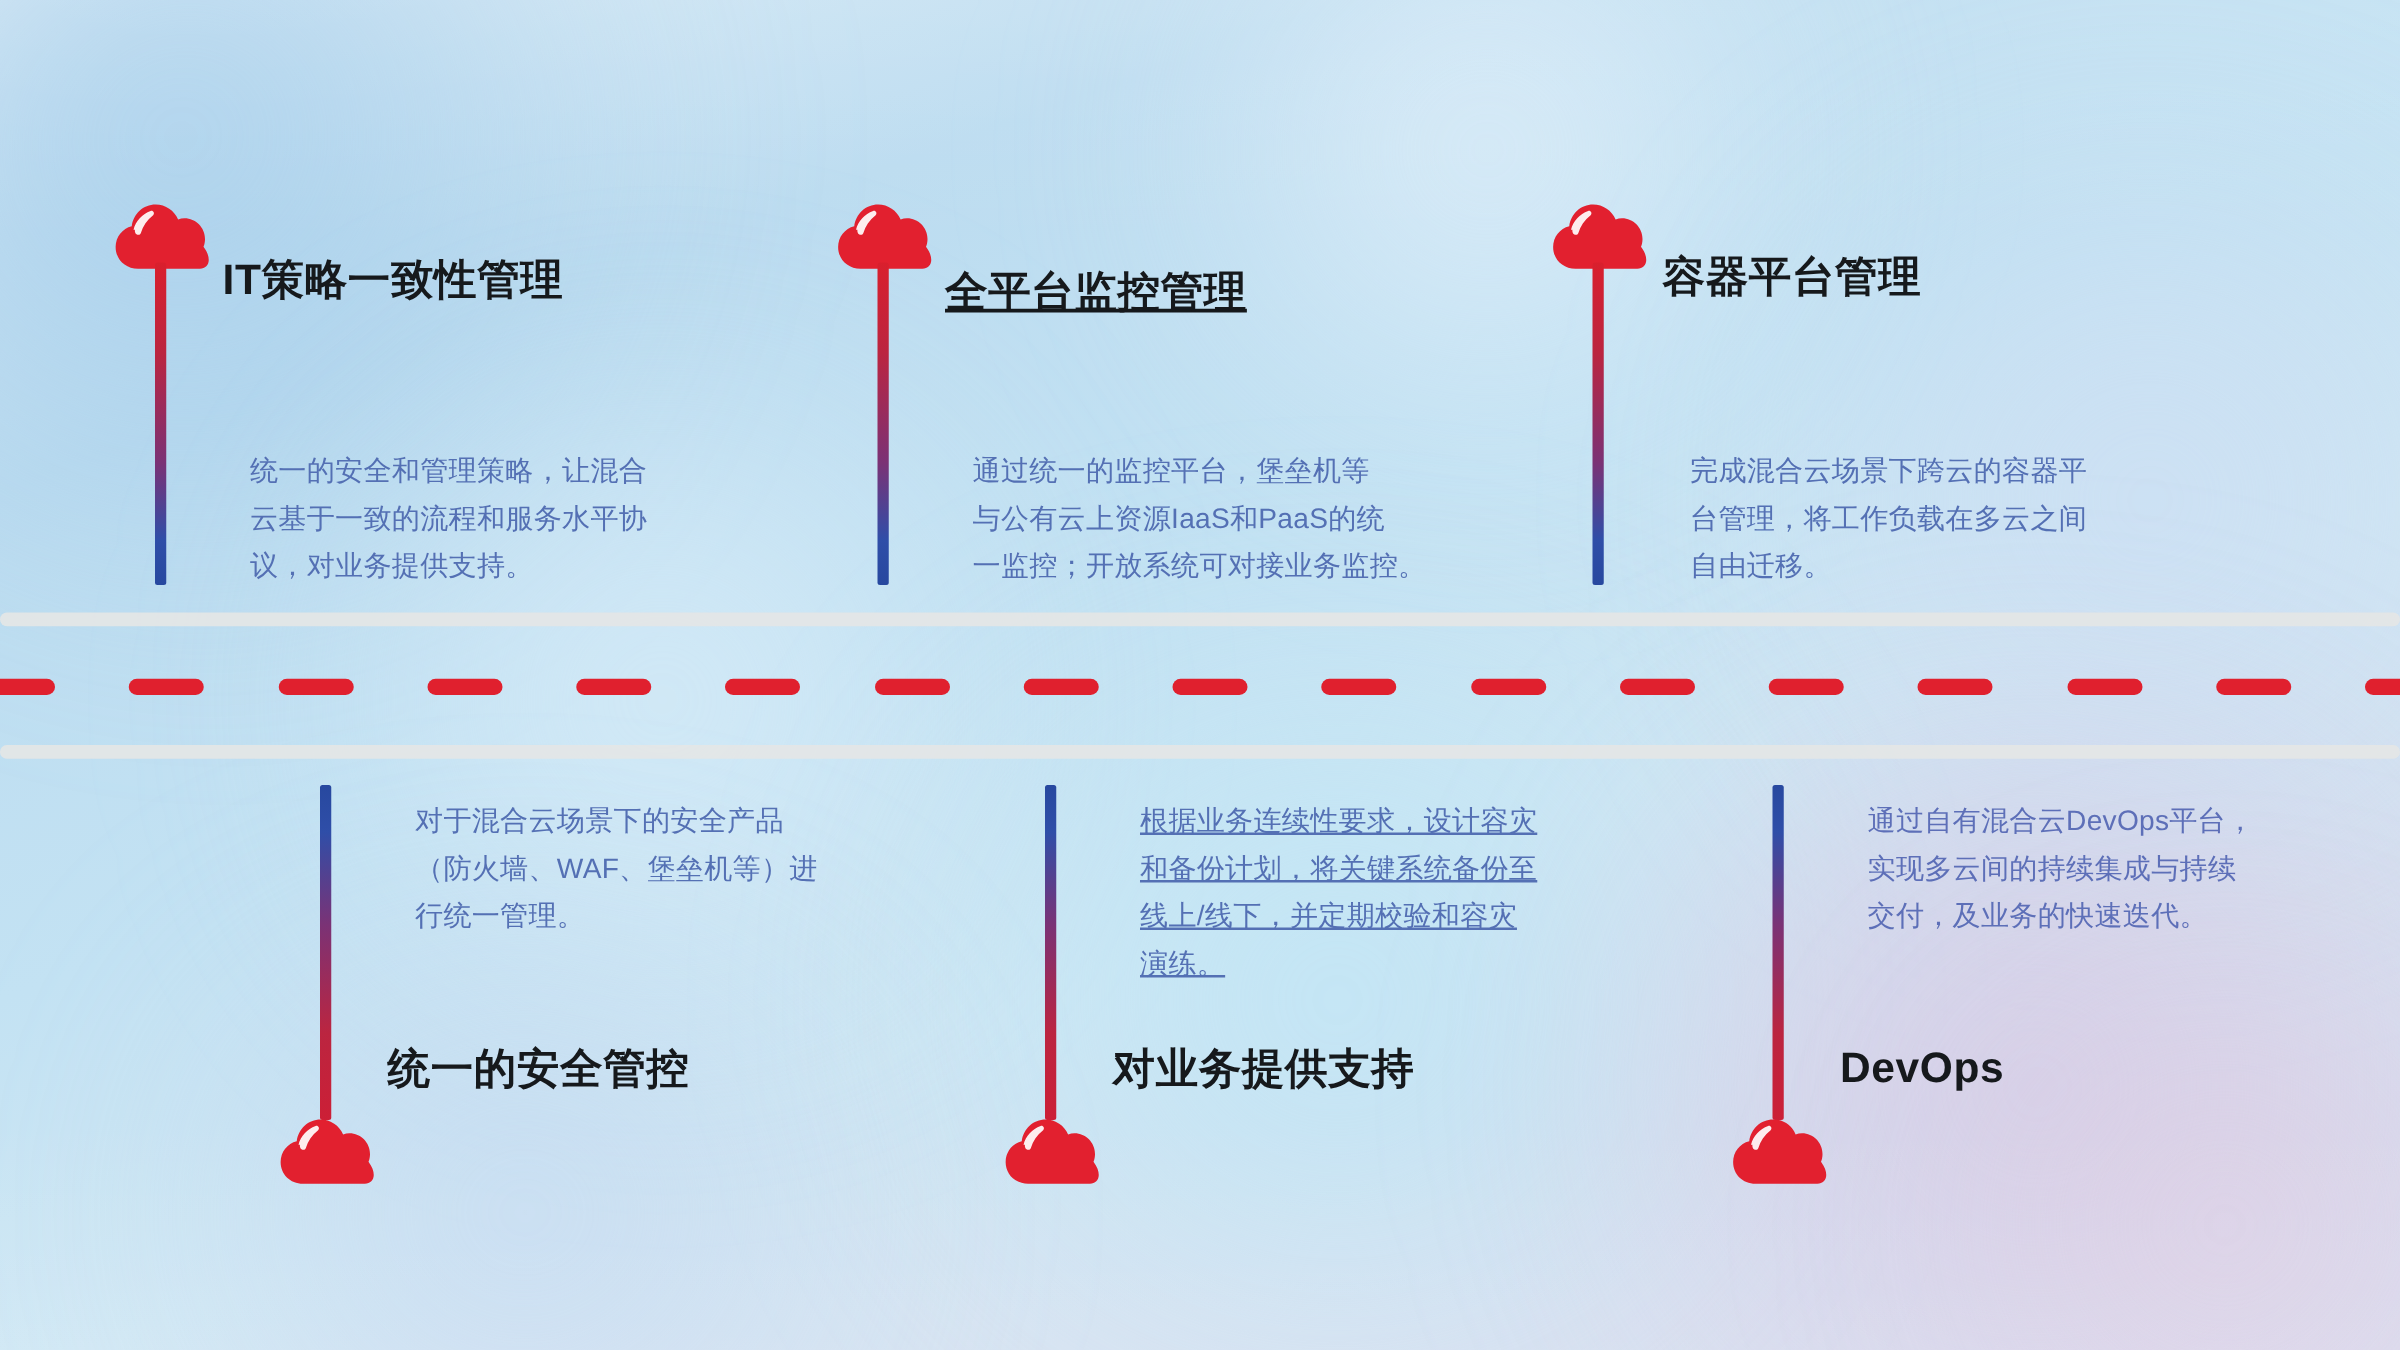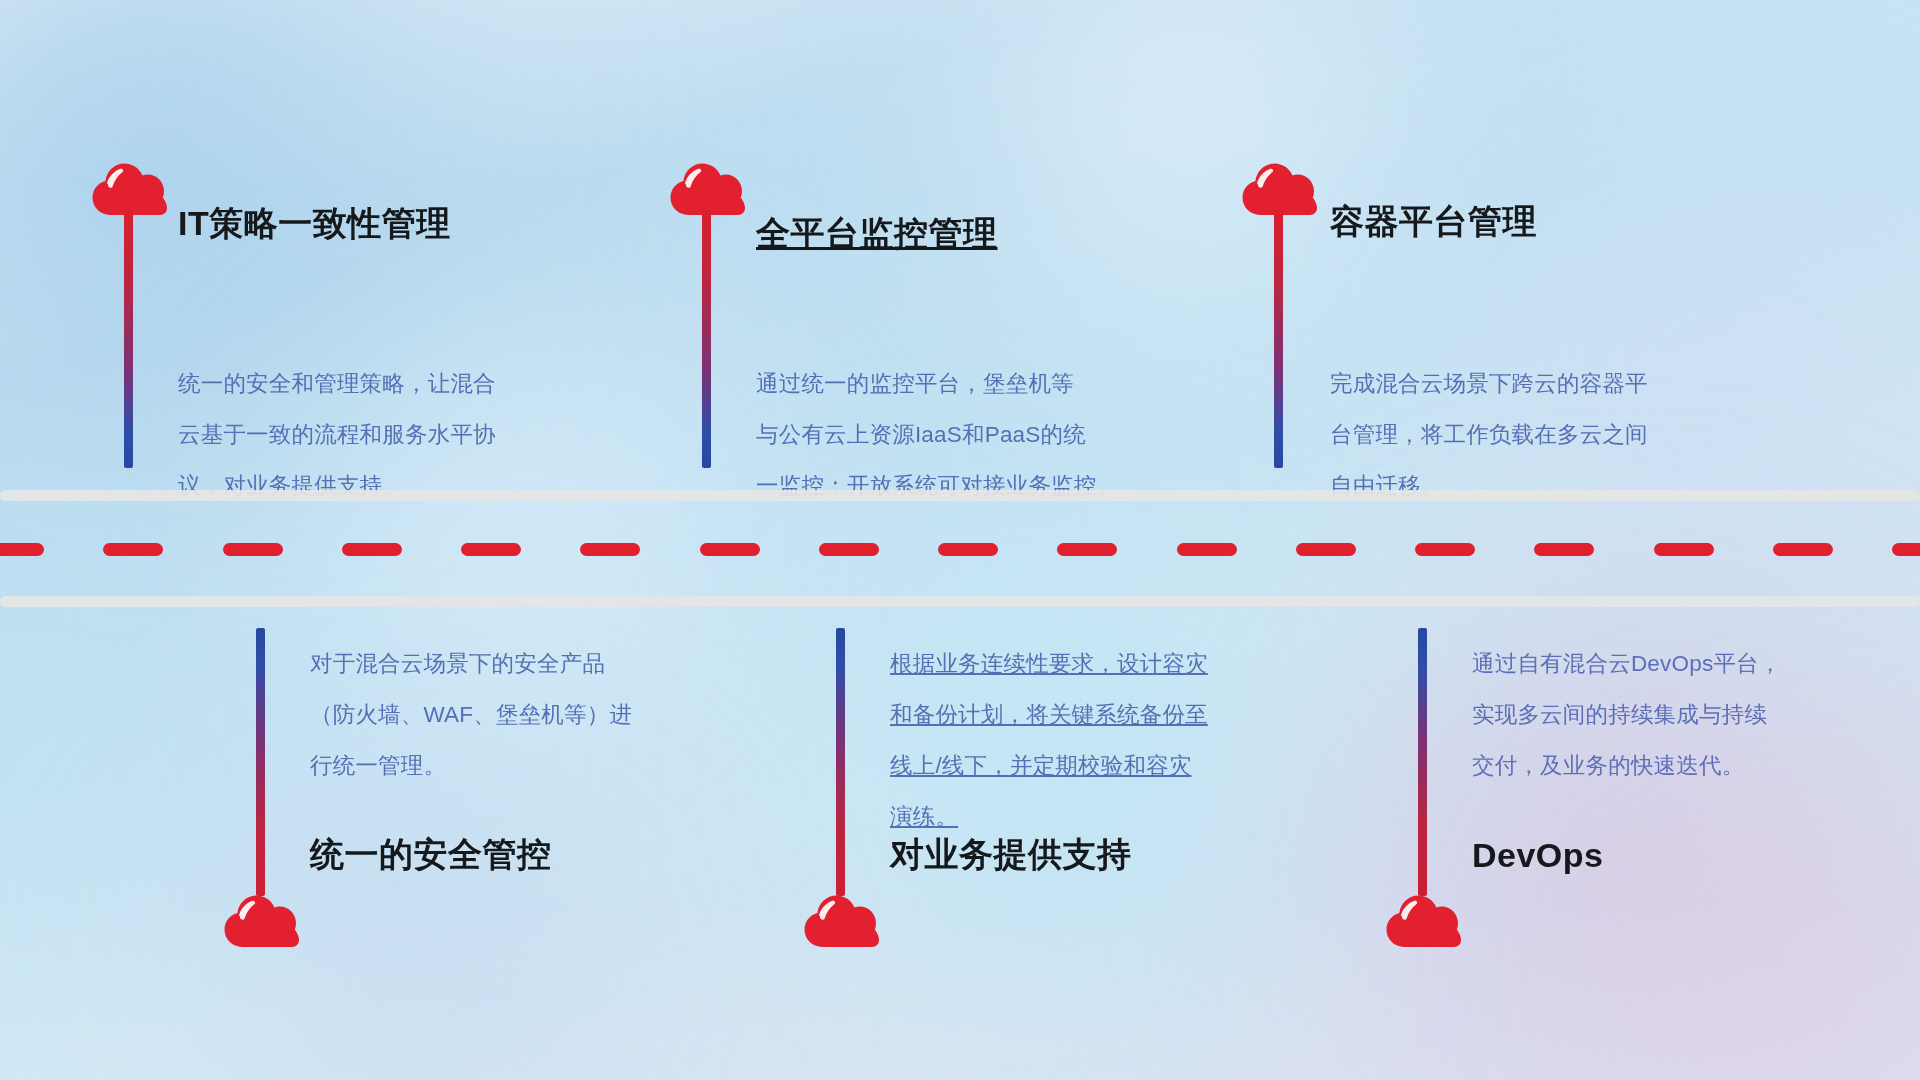--- a/index.html
+++ b/index.html
@@ -44,22 +44,22 @@
   .pin{position:absolute;width:9px;border-radius:2px;}
   .pin-down{background:linear-gradient(to bottom,#d91f2d 0%,#bb2540 28%,#7b3275 62%,#2f4ea8 86%,#27489f 100%);}
   .pin-up{background:linear-gradient(to bottom,#27489f 0%,#2f4ea8 14%,#7b3275 42%,#bb2540 74%,#cc1f36 100%);}
 
   .cloud{position:absolute;width:78px;height:60px;}
   .cloud svg{display:block;width:78px;height:60px;}
 
   .head{position:absolute;white-space:nowrap;
     font-size:34px;font-weight:700;color:#16191c;letter-spacing:.5px;}
   .para{position:absolute;
-    font-size:22.5px;line-height:51px;color:#5470b4;letter-spacing:.2px;
-    font-weight:400;white-space:pre-line;}
+    font-size:22.5px;line-height:38px;color:#5470b4;letter-spacing:.2px;
+    font-weight:400;white-space:pre-line;margin-left:22px;}
   .para.c3{color:#5d6fb8;}
 </style>
 </head>
 <body>
 
 <div id="stage">
 
   <div class="bg-base"></div>
   <div class="bg-blob blob-a"></div>
   <div class="bg-blob blob-f"></div>

